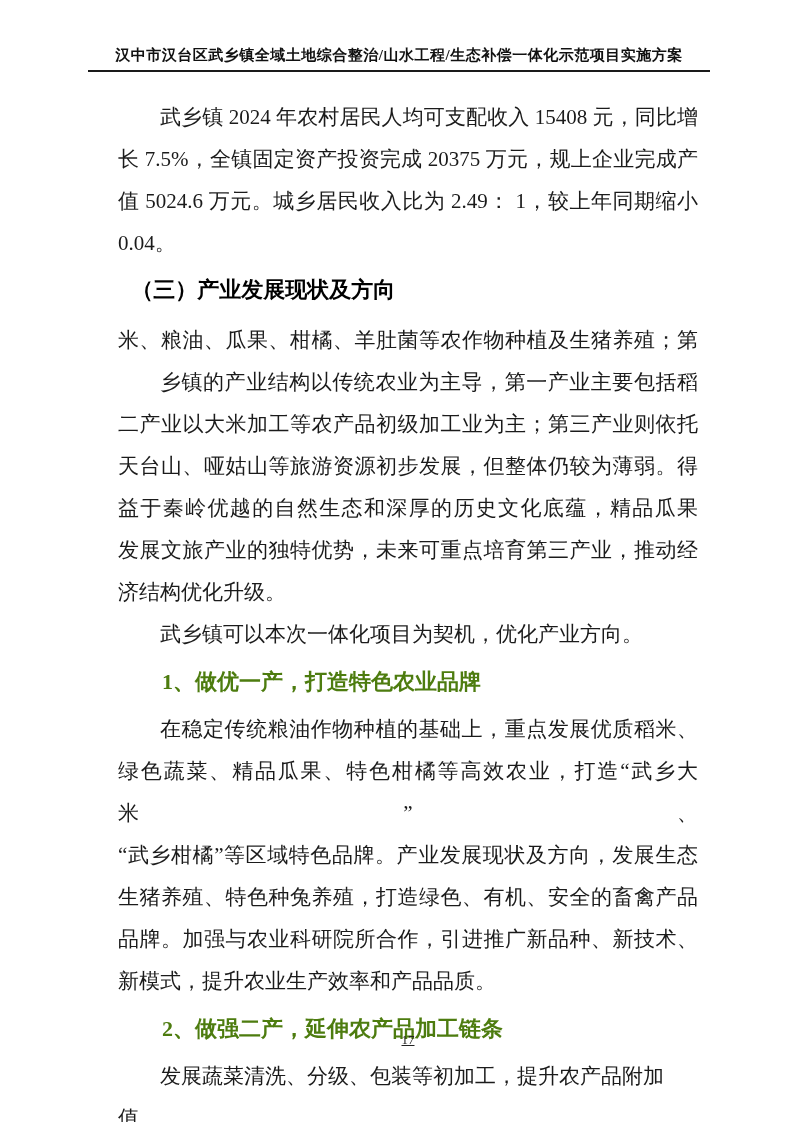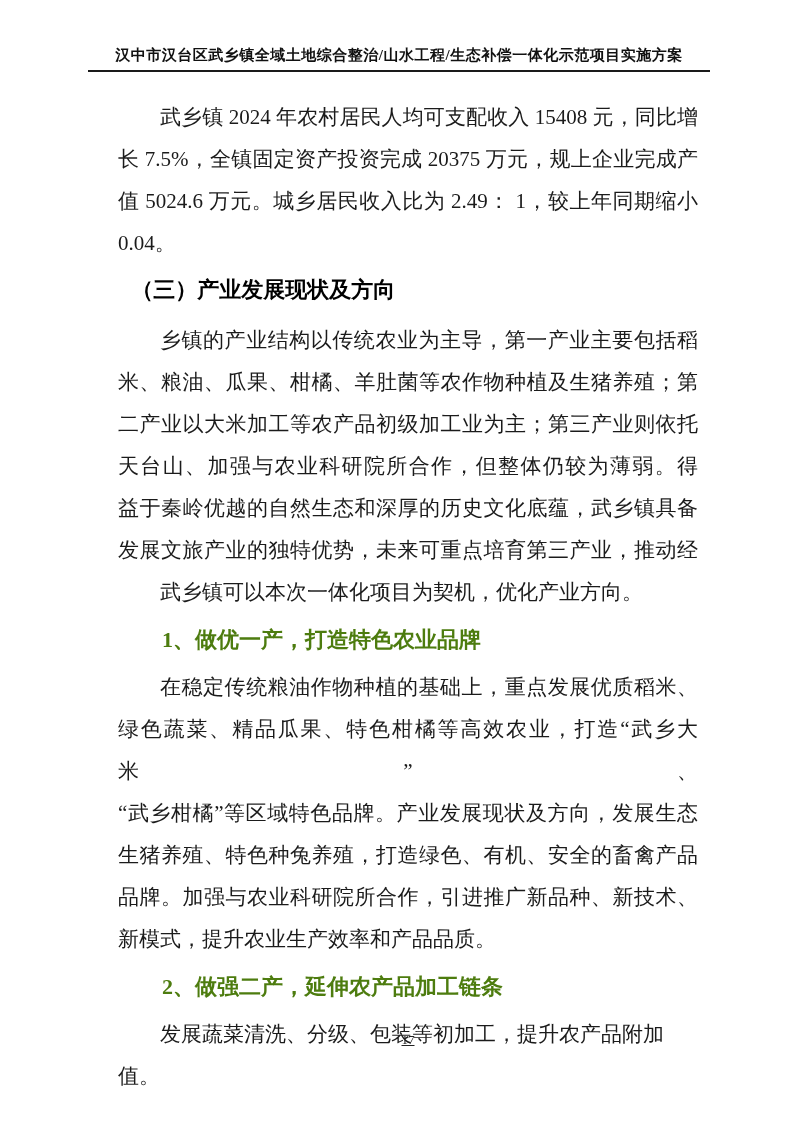--- a/index.html
+++ b/index.html
@@ -81,26 +81,27 @@
 
 <div class="page">
   <div class="header">汉中市汉台区武乡镇全域土地综合整治/山水工程/生态补偿一体化示范项目实施方案</div>
 
   <div class="content">
       <div class="body-line line-full line-first">武乡镇 2024 年农村居民人均可支配收入 15408 元，同比增</div>
       <div class="body-line line-full">长 7.5%，全镇固定资产投资完成 20375 万元，规上企业完成产</div>
       <div class="body-line line-full">值 5024.6 万元。城乡居民收入比为 2.49： 1，较上年同期缩小</div>
       <div class="body-line line-last">0.04。</div>
       <div class="heading1">（三）产业发展现状及方向</div>
+      <div class="body-line line-full">米、粮油、瓜果、柑橘、羊肚菌等农作物种植及生猪养殖；第</div>
       <div class="body-line line-full line-first">乡镇的产业结构以传统农业为主导，第一产业主要包括稻</div>
-      <div class="body-line line-full">米、粮油、瓜果、柑橘、羊肚菌等农作物种植及生猪养殖；第</div>
       <div class="body-line line-full">二产业以大米加工等农产品初级加工业为主；第三产业则依托</div>
-      <div class="body-line line-full">天台山、加强与农业科研院所合作，但整体仍较为薄弱。得</div>
-      <div class="body-line line-full">益于秦岭优越的自然生态和深厚的历史文化底蕴，武乡镇具备</div>
+      <div class="body-line line-full">天台山、哑姑山等旅游资源初步发展，但整体仍较为薄弱。得</div>
+      <div class="body-line line-full">益于秦岭优越的自然生态和深厚的历史文化底蕴，精品瓜果</div>
       <div class="body-line line-full">发展文旅产业的独特优势，未来可重点培育第三产业，推动经</div>
+      <div class="body-line line-last">济结构优化升级。</div>
       <div class="body-line line-last line-first">武乡镇可以本次一体化项目为契机，优化产业方向。</div>
       <div class="heading2">1、做优一产，打造特色农业品牌</div>
       <div class="body-line line-full line-first">在稳定传统粮油作物种植的基础上，重点发展优质稻米、</div>
       <div class="body-line line-full">绿色蔬菜、精品瓜果、特色柑橘等高效农业，打造“武乡大米”、</div>
       <div class="body-line line-full">“武乡柑橘”等区域特色品牌。产业发展现状及方向，发展生态</div>
       <div class="body-line line-full">生猪养殖、特色种兔养殖，打造绿色、有机、安全的畜禽产品</div>
       <div class="body-line line-full">品牌。加强与农业科研院所合作，引进推广新品种、新技术、</div>
       <div class="body-line line-last">新模式，提升农业生产效率和产品品质。</div>
       <div class="heading2">2、做强二产，延伸农产品加工链条</div>
       <div class="body-line line-last line-first">发展蔬菜清洗、分级、包装等初加工，提升农产品附加值。</div>

